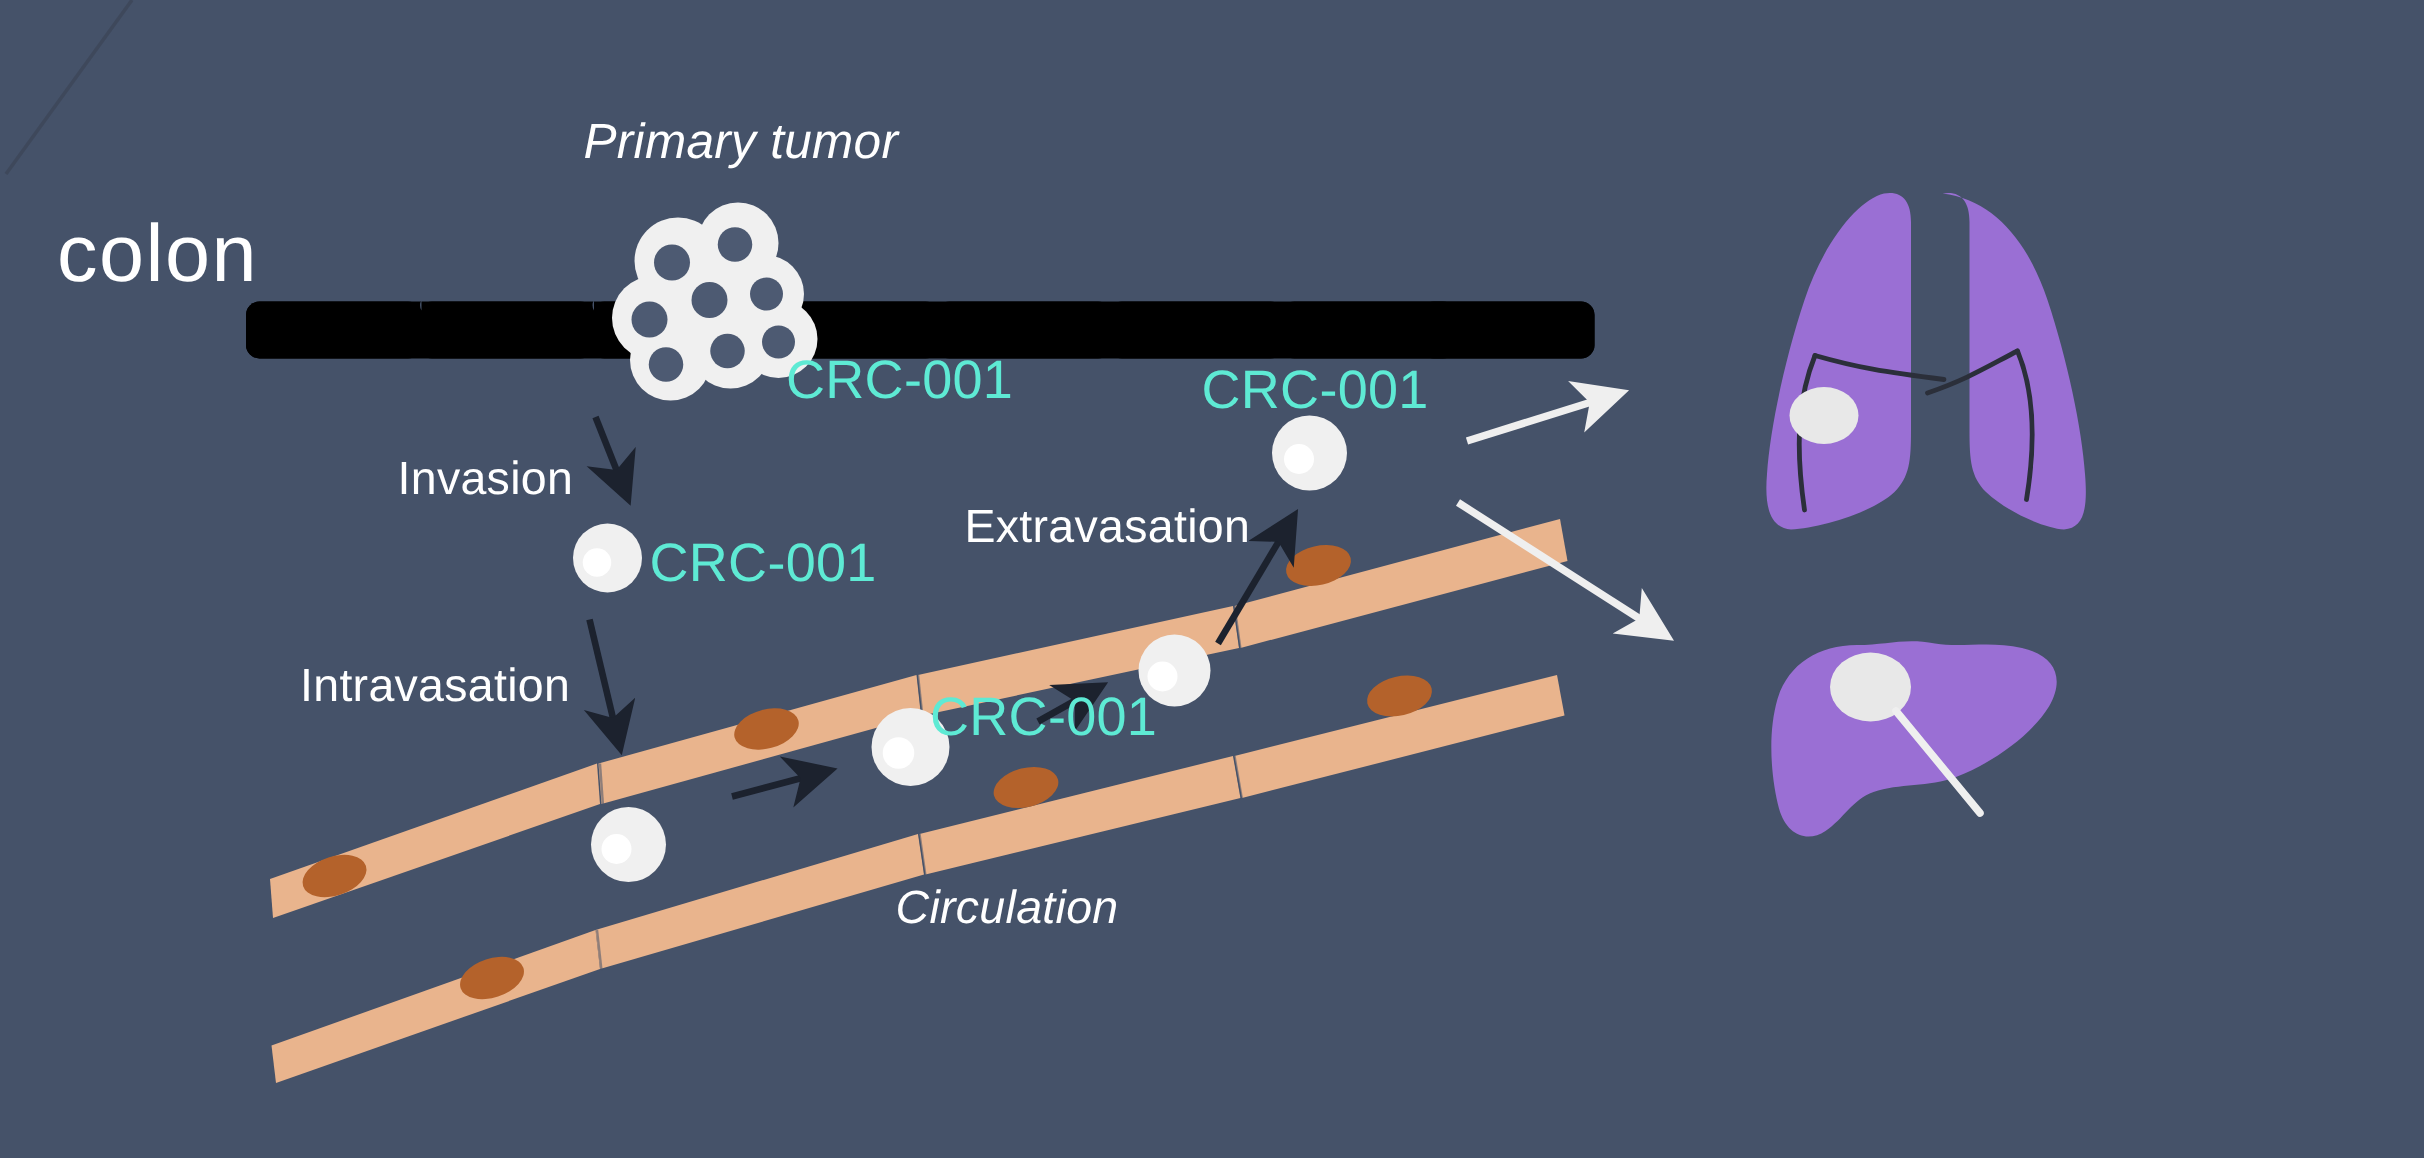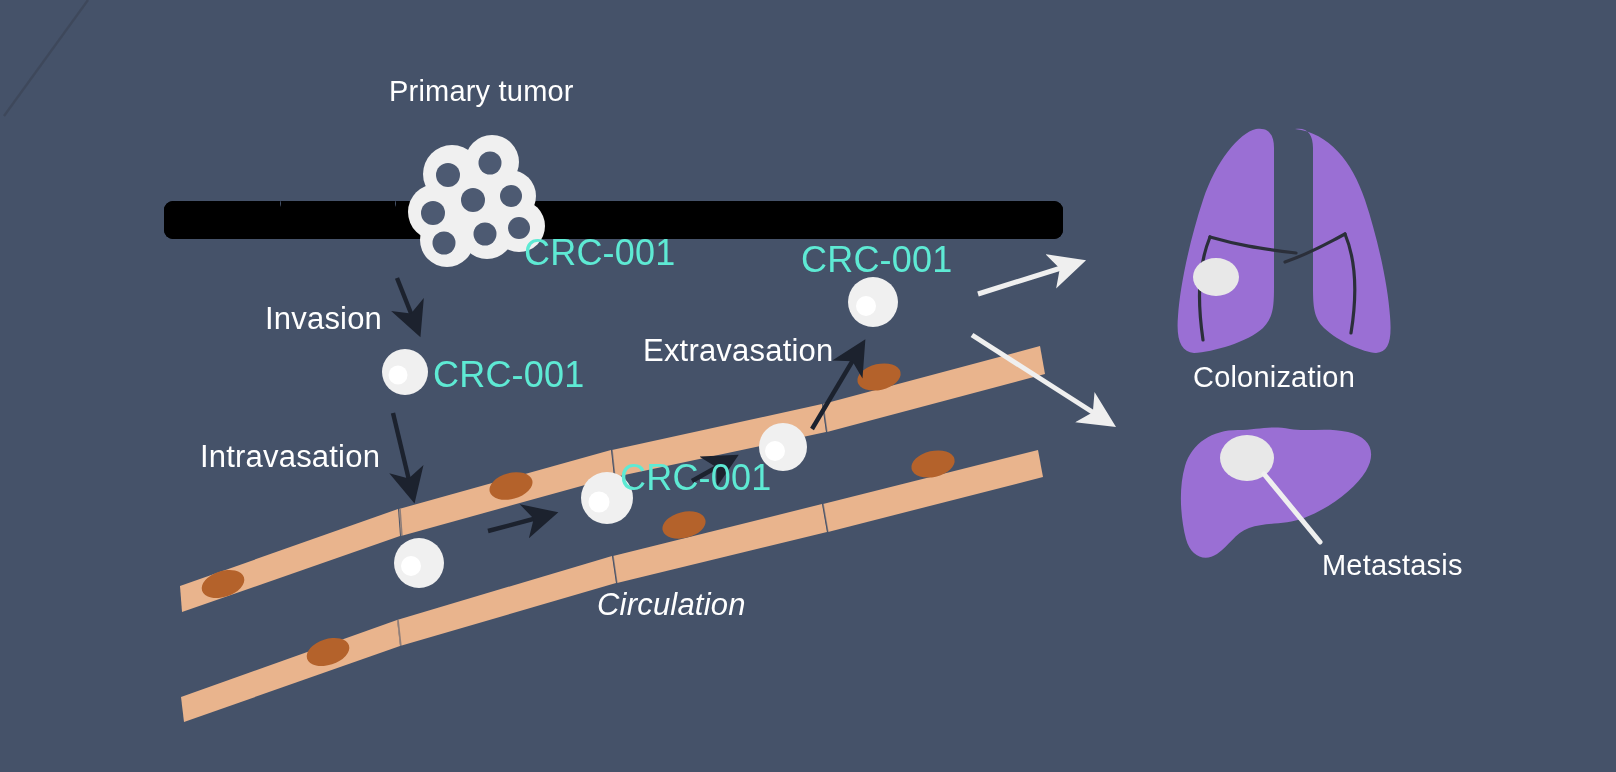--- a/index.html
+++ b/index.html
@@ -28,21 +28,21 @@
     color: #ffffff;
     white-space: pre;
     font-family: "Liberation Sans", sans-serif;
     font-weight: 400;
     letter-spacing: 0.2px;
     line-height: 1;
     pointer-events: auto;
   }
   .lbl.red { color: #5eead4; }
   .lbl.big { font-size: 54px; letter-spacing: 1px; }
-  .lbl.hdr { font-size: 29px; }
+  .lbl.hdr { font-size: 33px; font-style: italic; }
   .lbl.step { font-size: 31px; }
   .lbl.crc  { font-size: 36px; }
 </style>
 </head>
 <body>
 
 <div id="stage">
 
   <svg id="art" viewBox="0 0 1616 772" xmlns="http://www.w3.org/2000/svg">
 
@@ -206,37 +206,36 @@
                C 1330 508, 1355 489, 1366 471
                C 1377 452, 1370 437, 1348 432
                C 1326 427, 1308 432, 1290 429
                C 1270 425, 1258 430, 1238 430 Z" fill="#9a6fd4"></path>
       <ellipse cx="1247" cy="458" rx="27" ry="23" fill="#e8e8e8"></ellipse>
       <path d="M1264 474 L1320 542" stroke="#efefef" stroke-width="5" fill="none" stroke-linecap="round"></path>
     </g>
 
   </svg>
 
+  <div class="lbl big" style="left:38px;  top:142px;">colon</div>
 
   <div class="lbl hdr" style="left:389px; top:77px;">Primary tumor</div>
 
 
   <div class="lbl crc red" style="left:524px; top:235px;">CRC-001</div>
 
   <div class="lbl step" style="left:265px; top:303px;">Invasion</div>
 
   <div class="lbl crc red" style="left:433px; top:357px;">CRC-001</div>
 
   <div class="lbl step" style="left:200px; top:441px;">Intravasation</div>
 
   <div class="lbl crc red" style="left:620px; top:460px;">CRC-001</div>
 
   <div class="lbl step" style="left:597px; top:589px;font-style:italic;">Circulation</div>
 
   <div class="lbl step" style="left:643px; top:335px;text-align:center;">Extravasation</div>
 
   <div class="lbl crc red" style="left:801px; top:242px;">CRC-001</div>
 
-  <div class="lbl hdr" style="left:1193px; top:363px;">Colonization</div>
-
-  <div class="lbl hdr" style="left:1322px; top:551px;">Metastasis</div>
+
 
 </div>
 
 </body></html>

